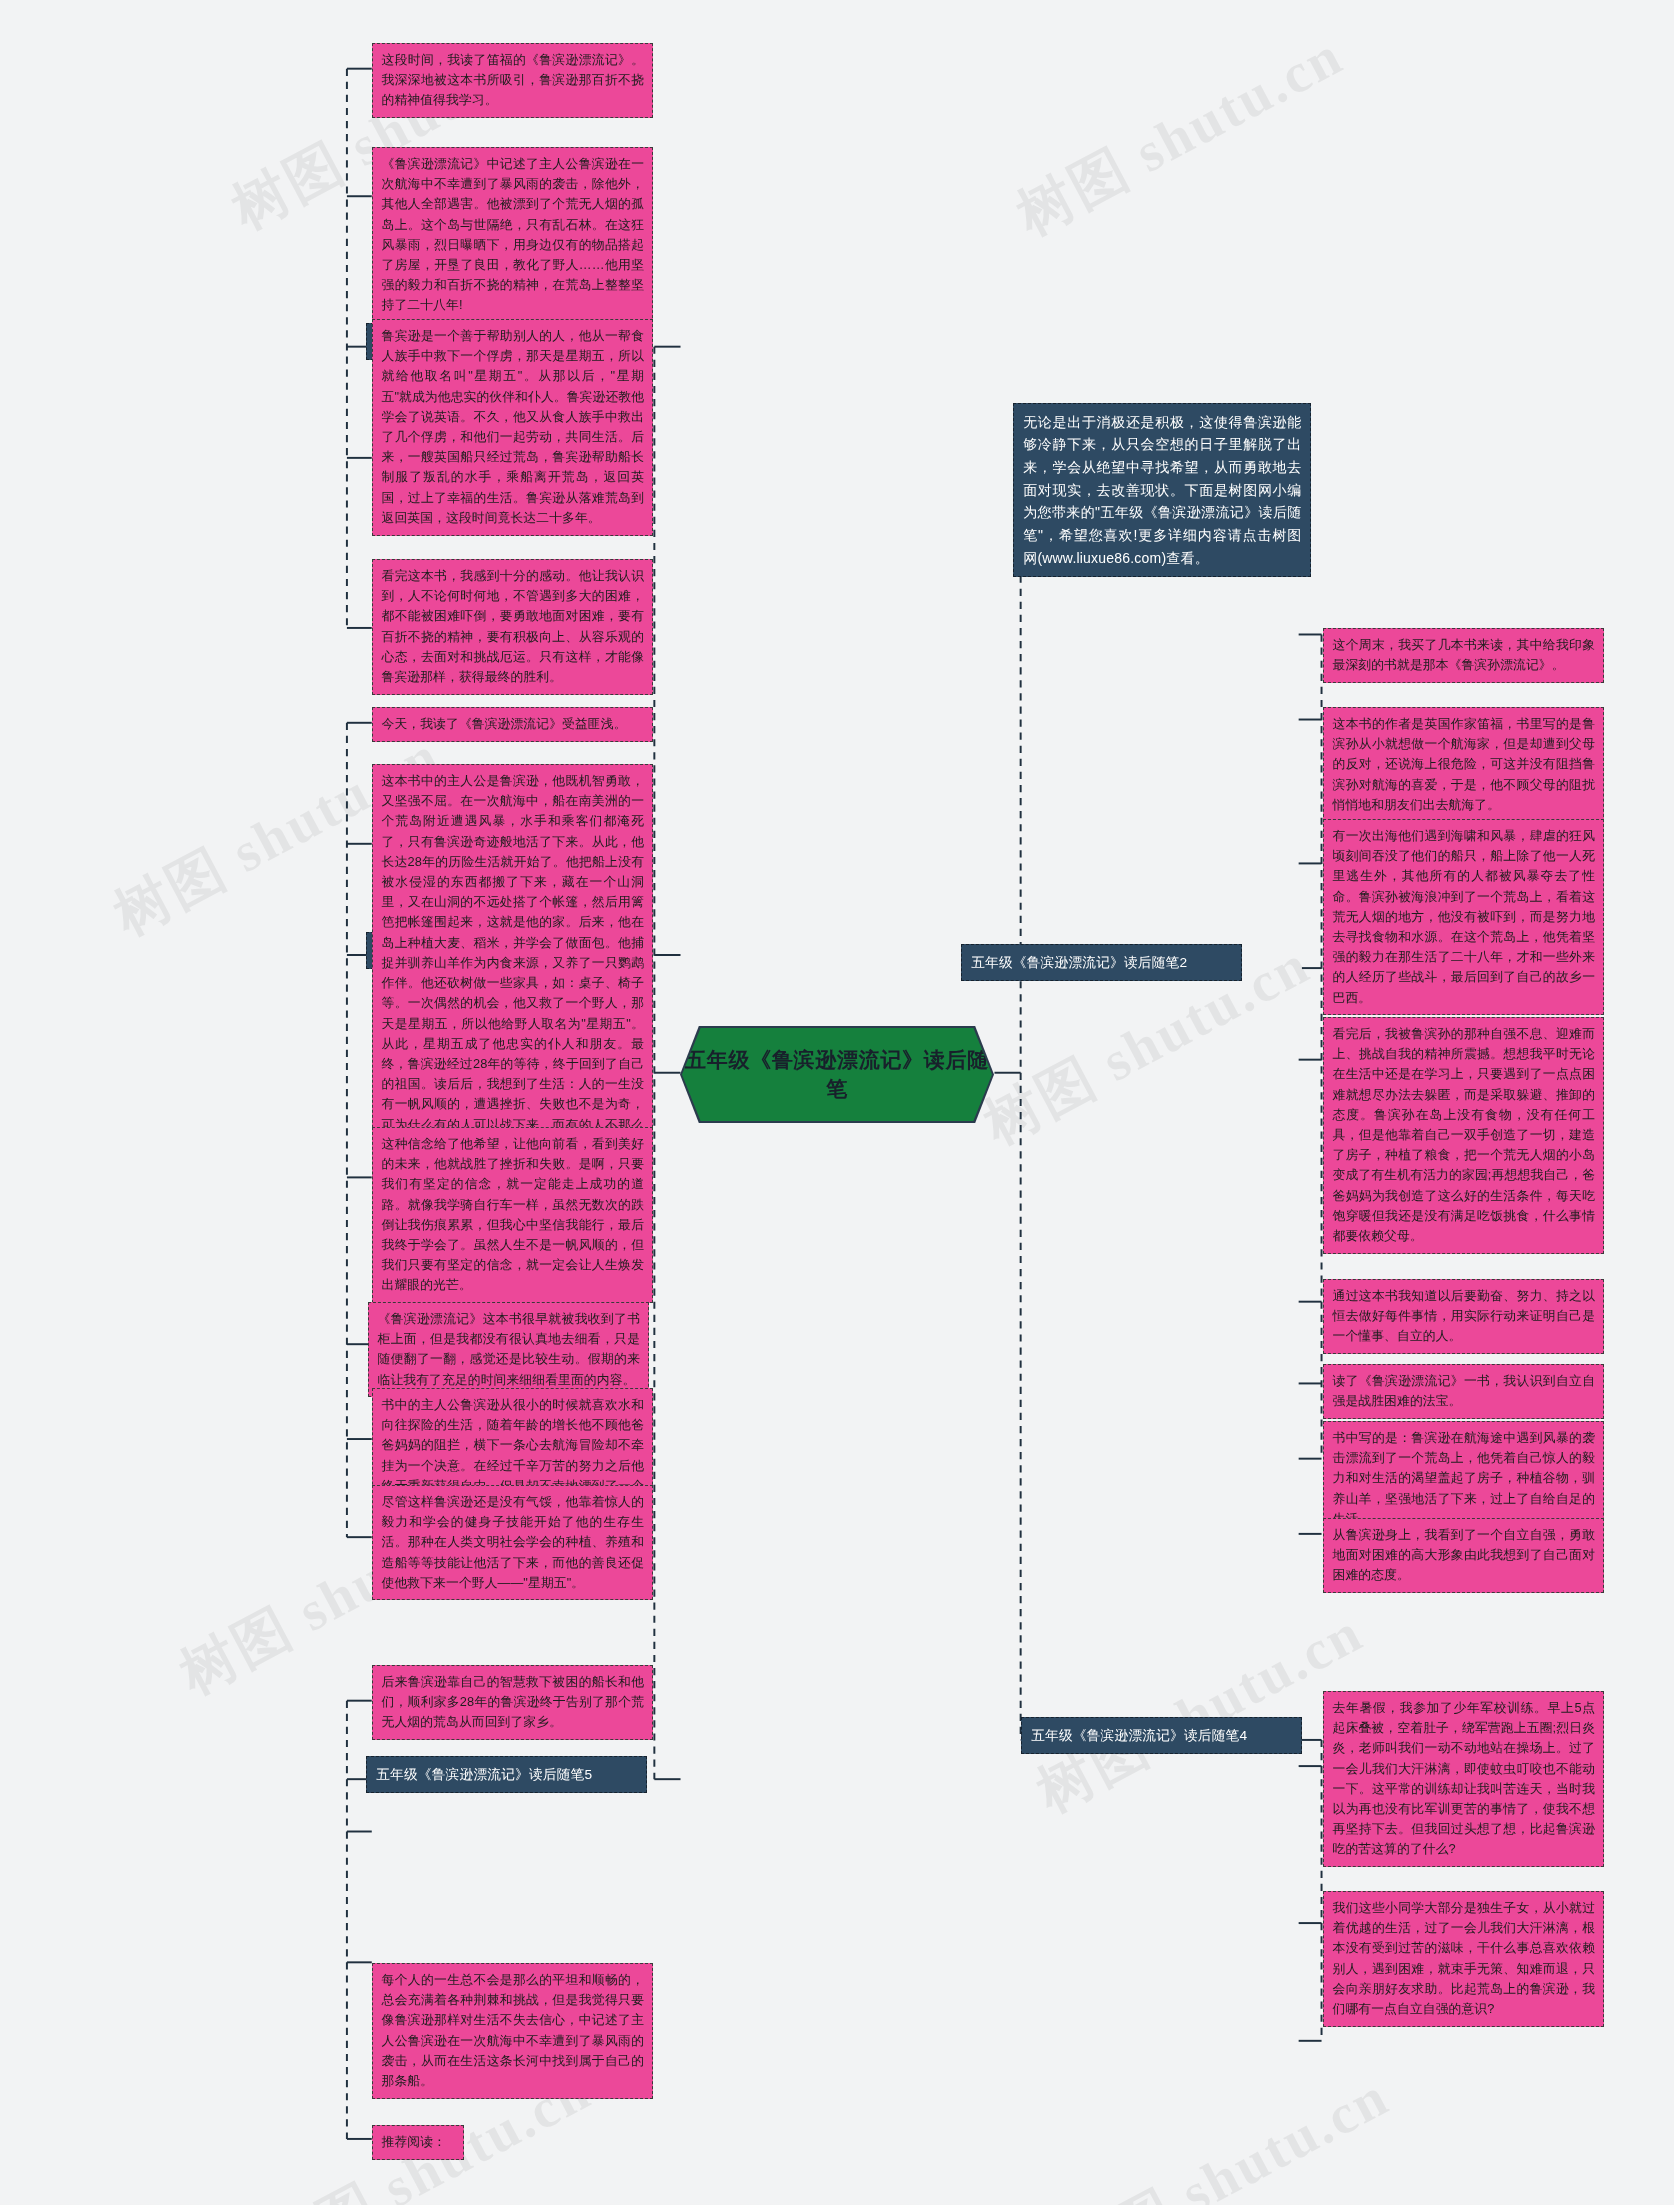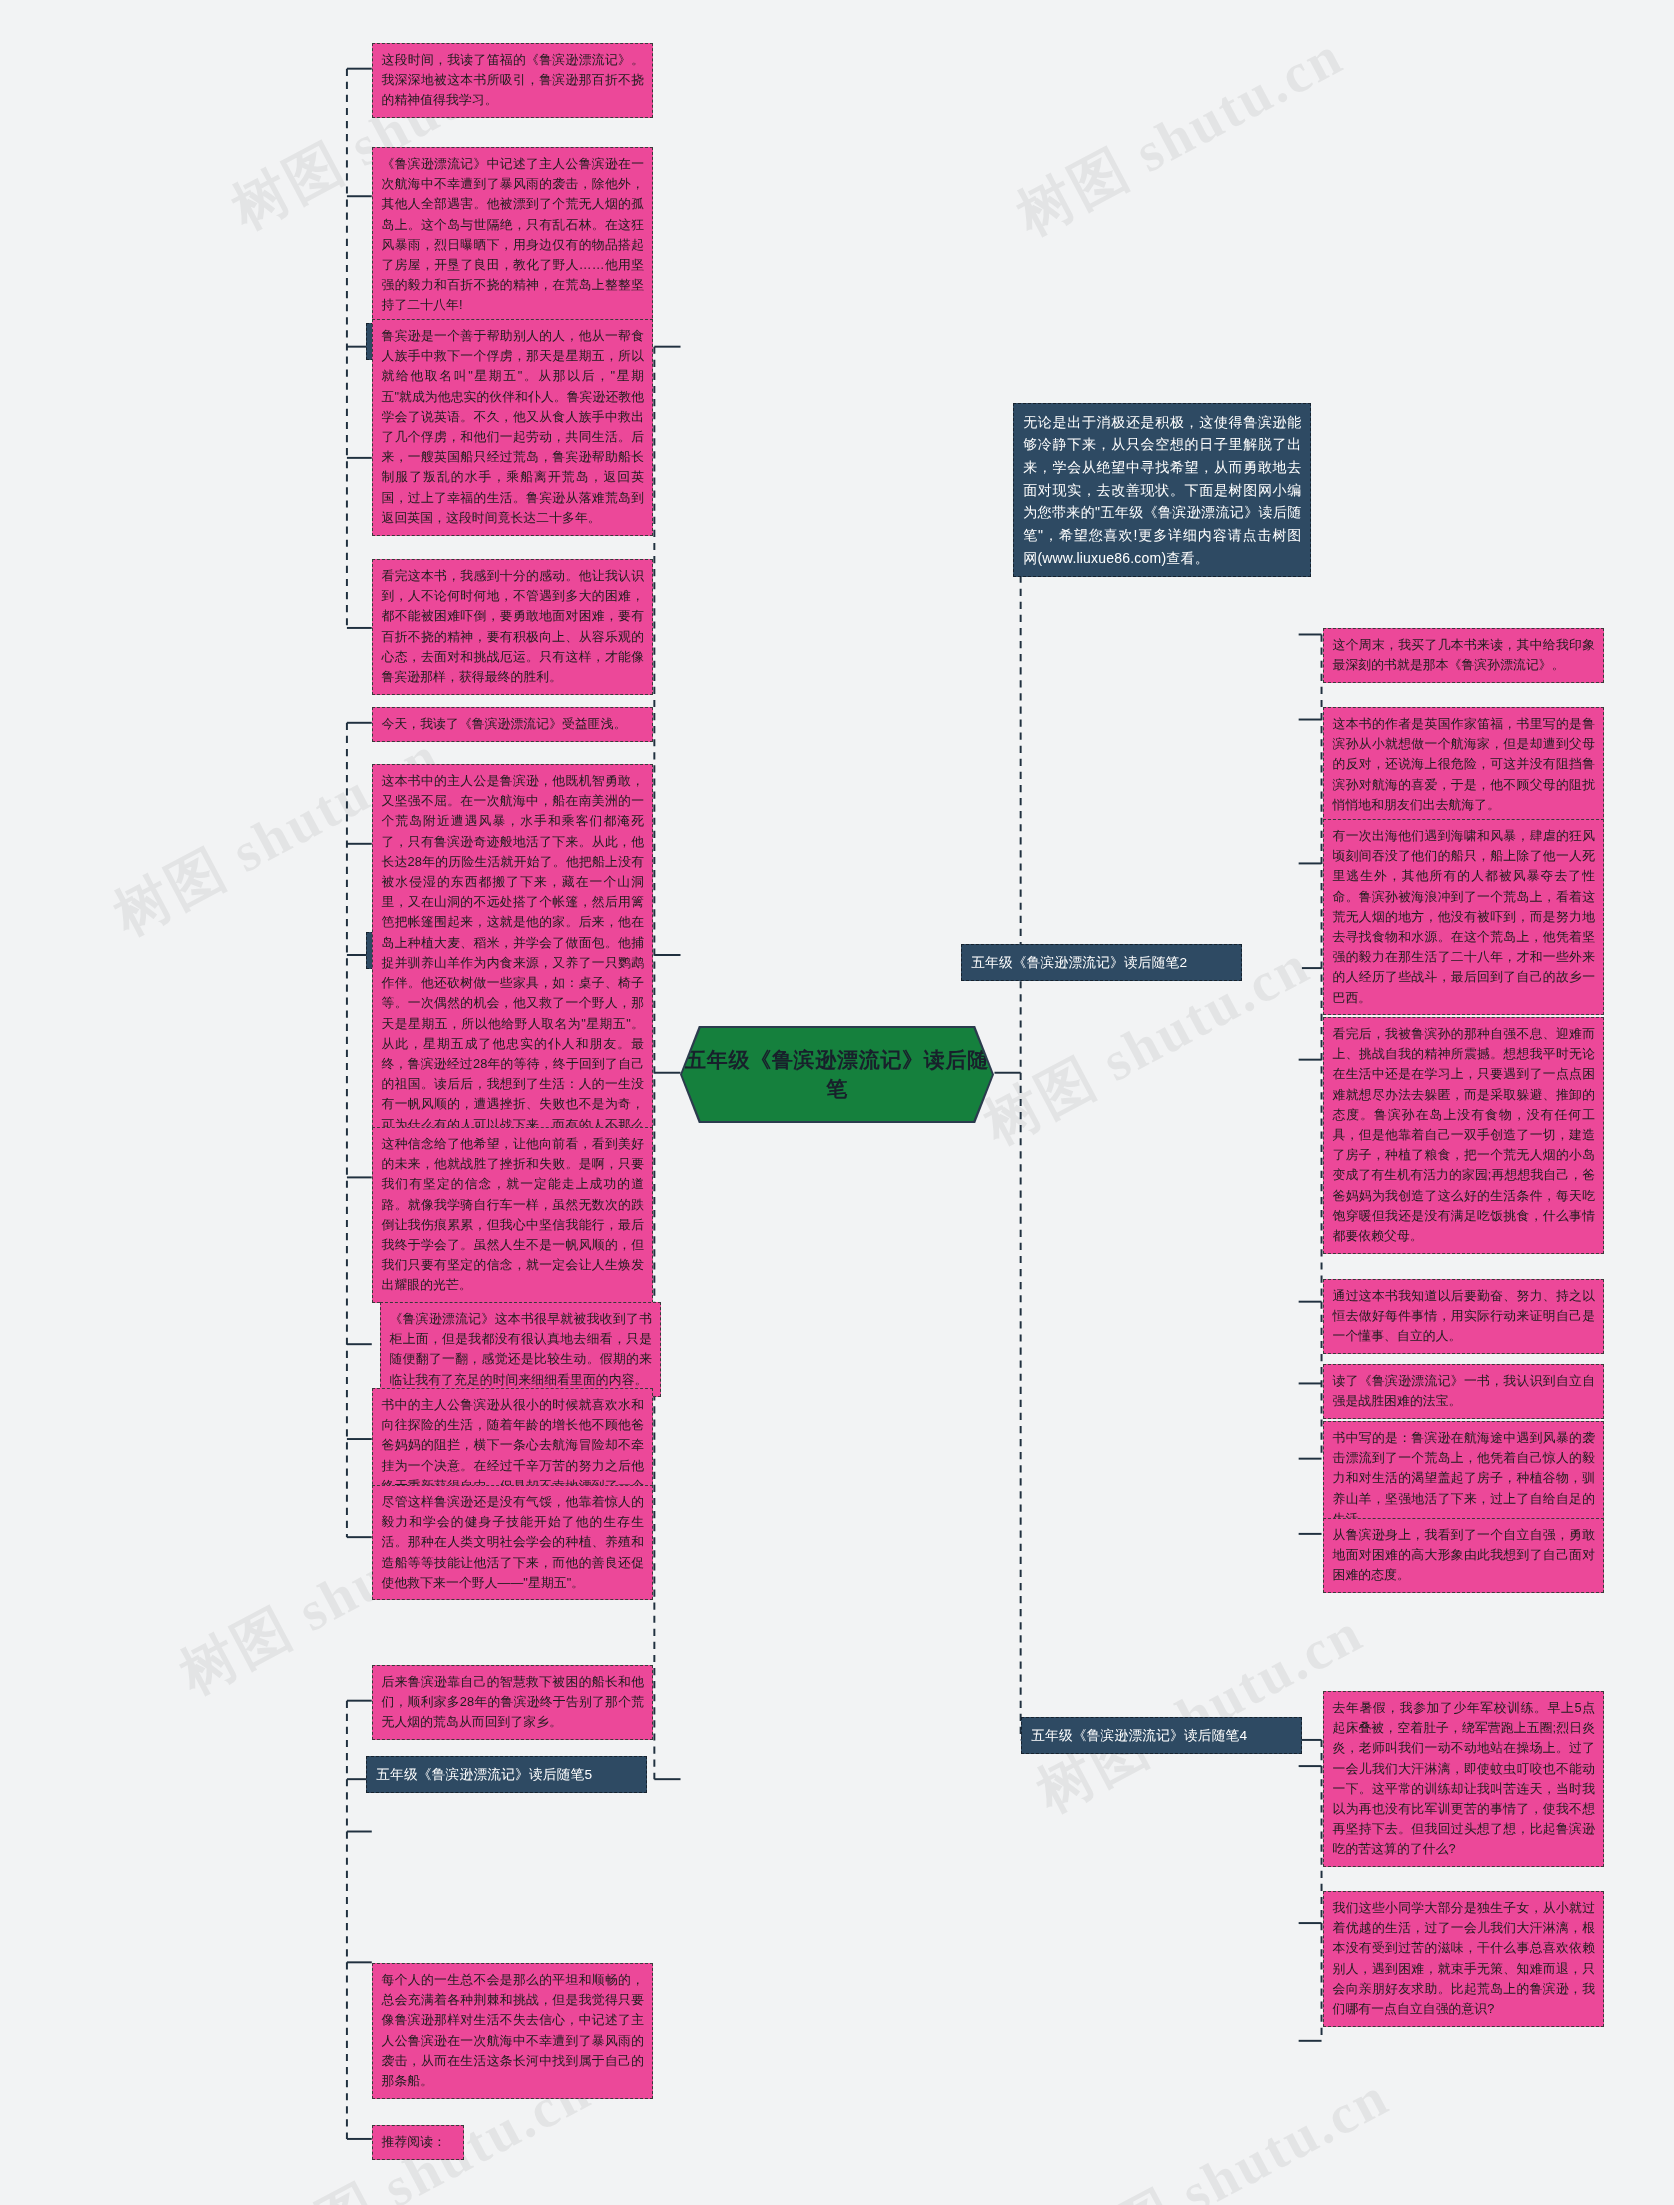--- a/index.html
+++ b/index.html
@@ -175,21 +175,21 @@
   </div>
   <div class="node leaf" style="left:372px;top:707px;width:281px;">
     <span>今天，我读了《鲁滨逊漂流记》受益匪浅。</span>
   </div>
   <div class="node leaf" style="left:372px;top:764px;width:281px;">
     <span>这本书中的主人公是鲁滨逊，他既机智勇敢，又坚强不屈。在一次航海中，船在南美洲的一个荒岛附近遭遇风暴，水手和乘客们都淹死了，只有鲁滨逊奇迹般地活了下来。从此，他长达28年的历险生活就开始了。他把船上没有被水侵湿的东西都搬了下来，藏在一个山洞里，又在山洞的不远处搭了个帐篷，然后用篱笆把帐篷围起来，这就是他的家。后来，他在岛上种植大麦、稻米，并学会了做面包。他捕捉并驯养山羊作为内食来源，又养了一只鹦鹉作伴。他还砍树做一些家具，如：桌子、椅子等。一次偶然的机会，他又救了一个野人，那天是星期五，所以他给野人取名为"星期五"。从此，星期五成了他忠实的仆人和朋友。最终，鲁滨逊经过28年的等待，终于回到了自己的祖国。读后后，我想到了生活：人的一生没有一帆风顺的，遭遇挫折、失败也不是为奇，可为什么有的人可以战下来、而有的人不那么做?我想，能扛下来的人不是因为他有什么神力，而是他就像鲁滨逊一样心中有着坚定的信念。</span>
   </div>
   <div class="node leaf" style="left:372px;top:1127px;width:281px;">
     <span>这种信念给了他希望，让他向前看，看到美好的未来，他就战胜了挫折和失败。是啊，只要我们有坚定的信念，就一定能走上成功的道路。就像我学骑自行车一样，虽然无数次的跌倒让我伤痕累累，但我心中坚信我能行，最后我终于学会了。虽然人生不是一帆风顺的，但我们只要有坚定的信念，就一定会让人生焕发出耀眼的光芒。</span>
   </div>
-  <div class="node leaf" style="left:380px;top:1302px;width:281px;">
+  <div class="node leaf" style="left:368px;top:1302px;width:281px;">
     <span>《鲁滨逊漂流记》这本书很早就被我收到了书柜上面，但是我都没有很认真地去细看，只是随便翻了一翻，感觉还是比较生动。假期的来临让我有了充足的时间来细细看里面的内容。</span>
   </div>
   <div class="node leaf" style="left:372px;top:1388px;width:281px;">
     <span>书中的主人公鲁滨逊从很小的时候就喜欢水和向往探险的生活，随着年龄的增长他不顾他爸爸妈妈的阻拦，横下一条心去航海冒险却不牵挂为一个决意。在经过千辛万苦的努力之后他终于重新获得自由，但是却不幸地漂到了一个荒无人烟的荒岛上面。</span>
   </div>
   <div class="node leaf" style="left:372px;top:1485px;width:281px;">
     <span>尽管这样鲁滨逊还是没有气馁，他靠着惊人的毅力和学会的健身子技能开始了他的生存生活。那种在人类文明社会学会的种植、养殖和造船等等技能让他活了下来，而他的善良还促使他救下来一个野人——"星期五"。</span>
   </div>
 
   <div class="node navy" style="left:366px;top:1756px;width:281px;">

